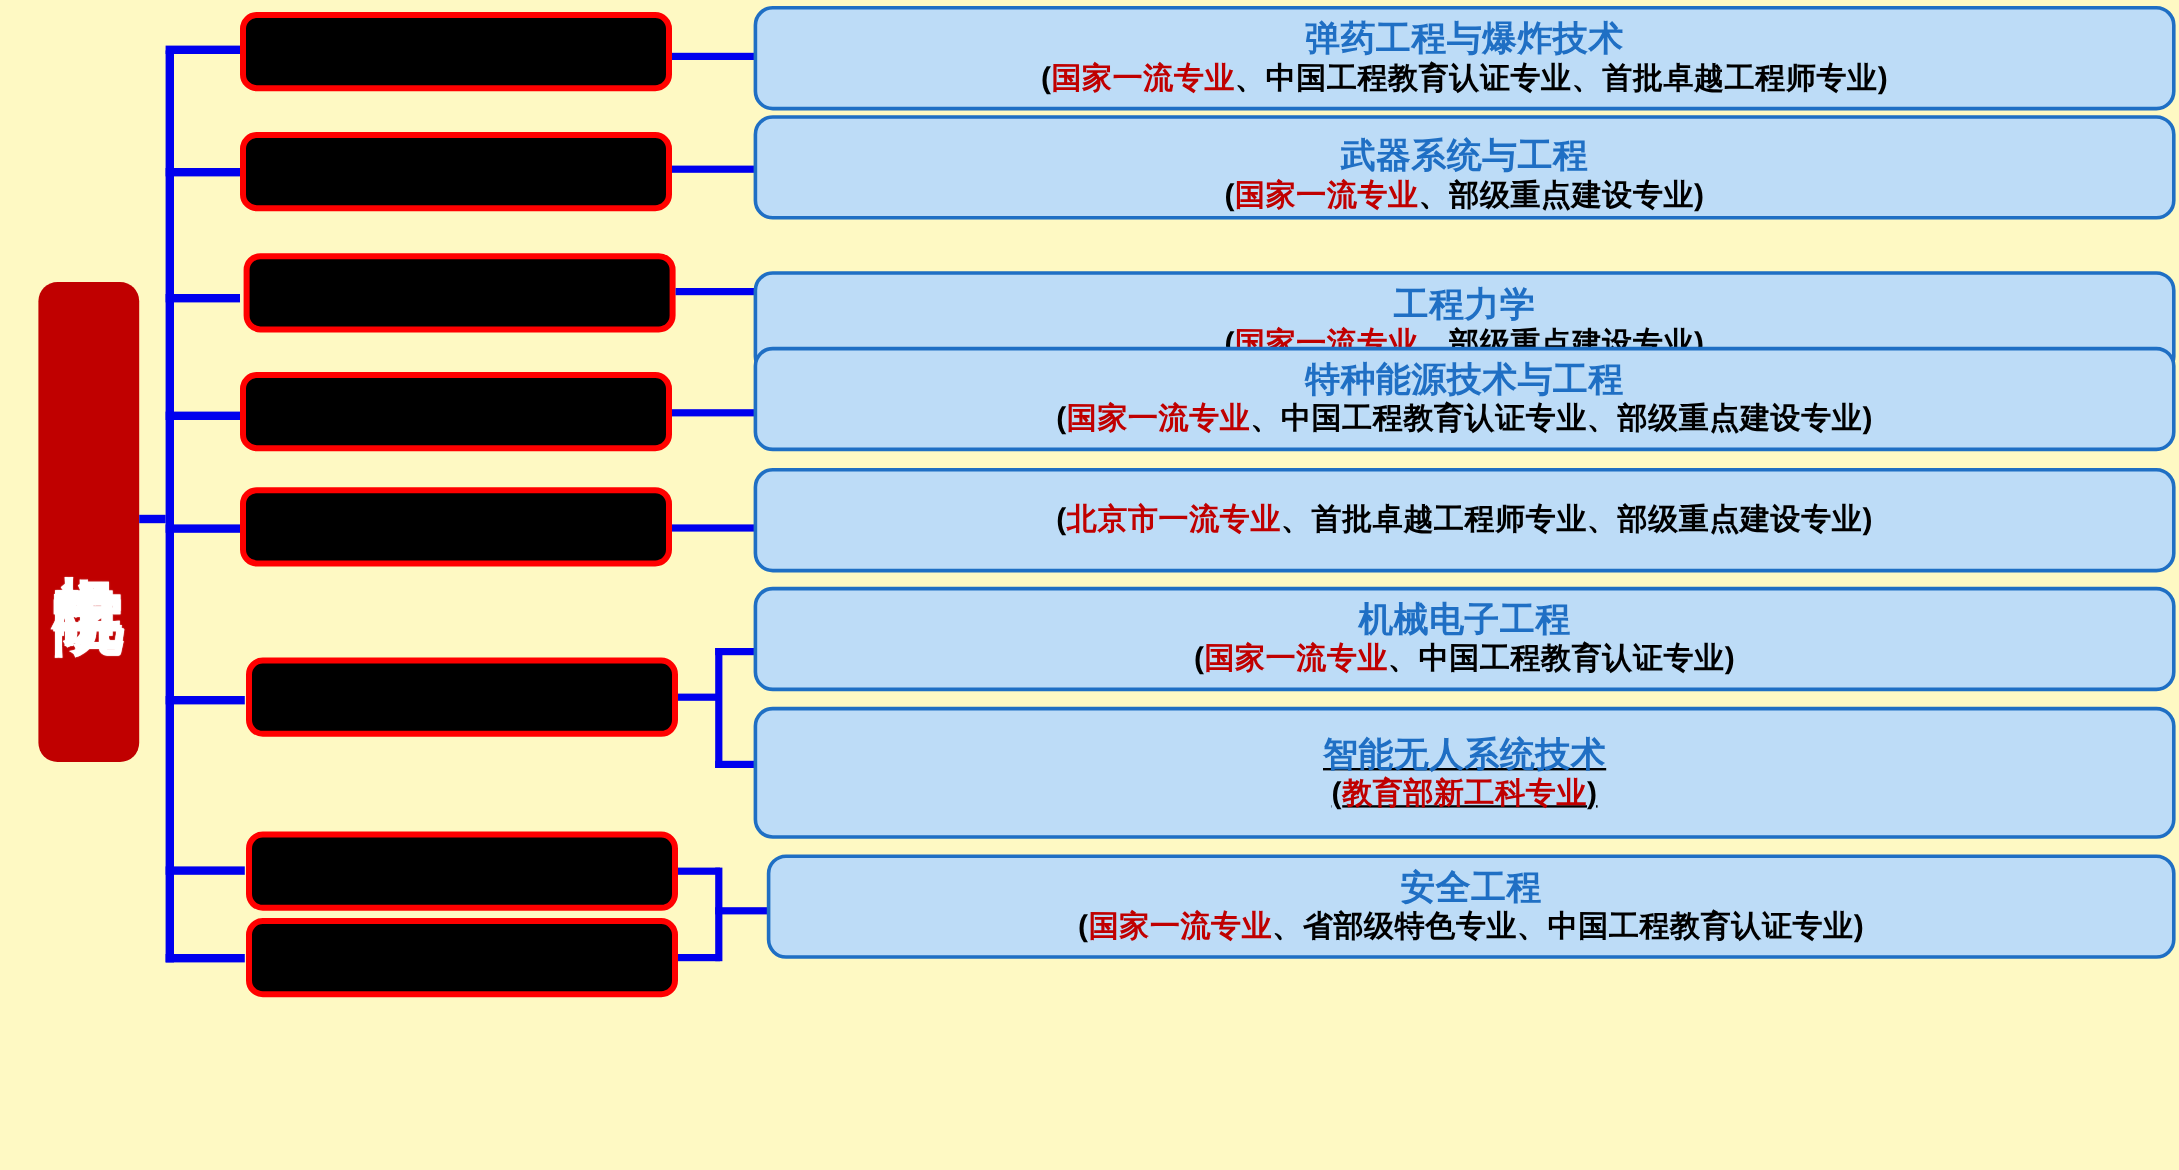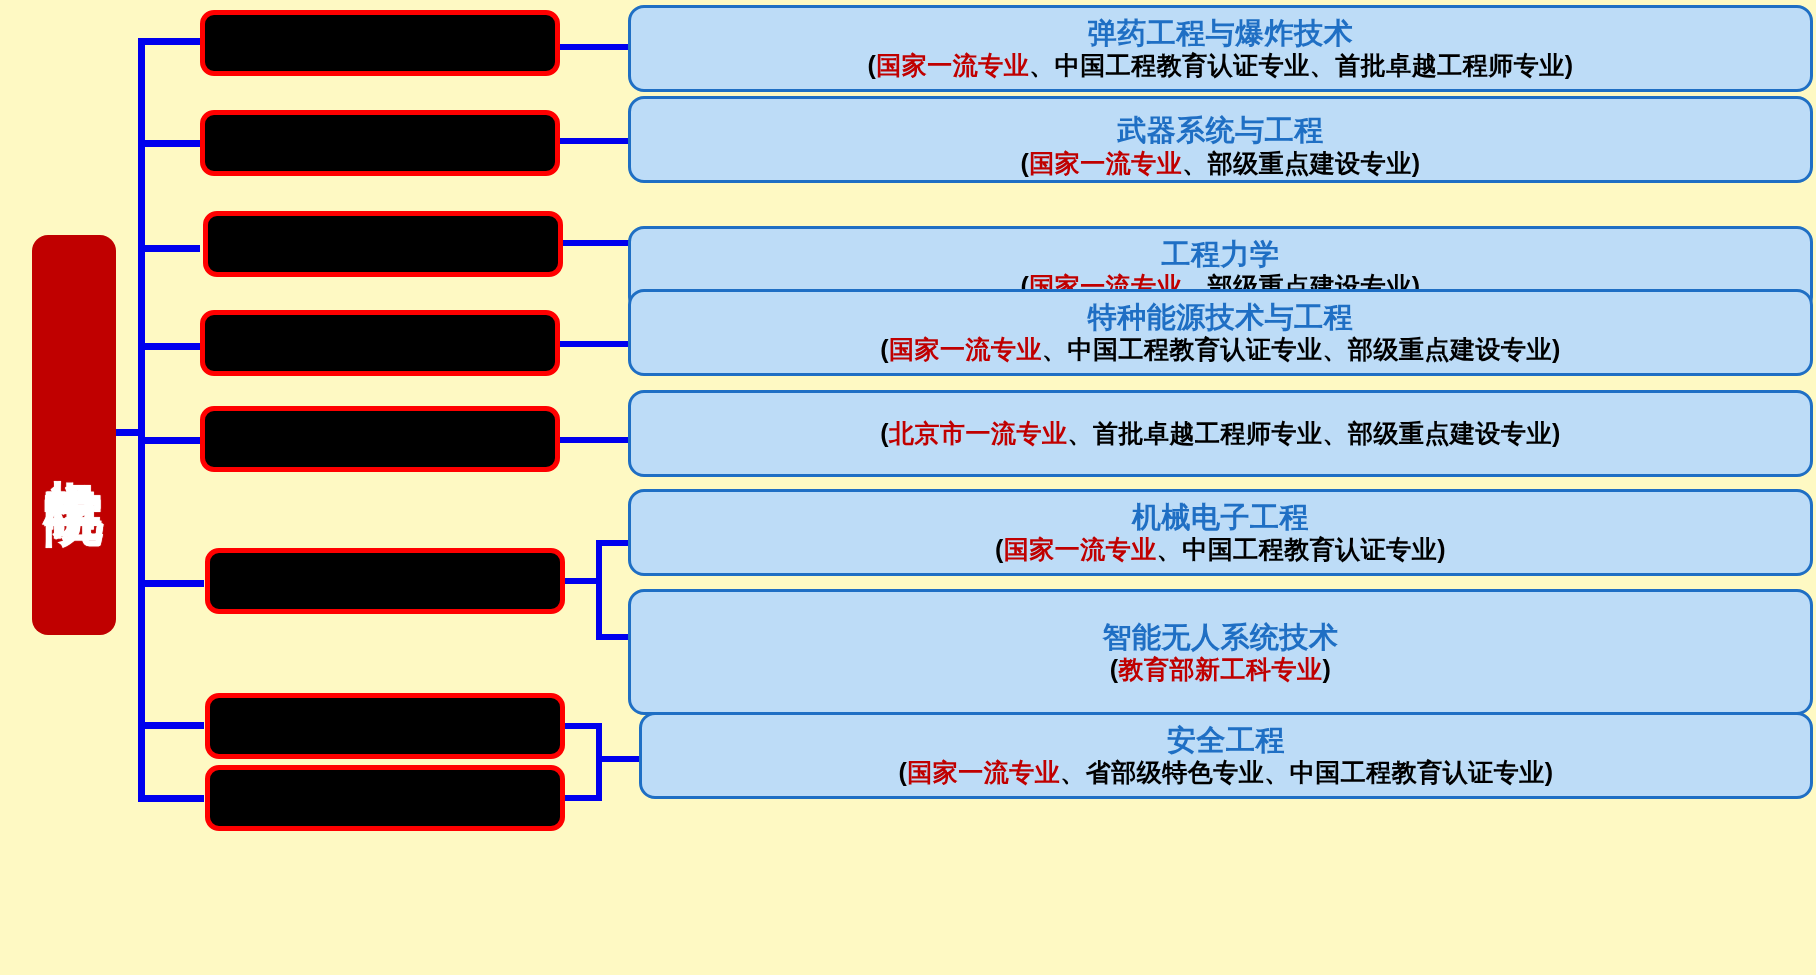--- a/index.html
+++ b/index.html
@@ -166,21 +166,21 @@
 
   <div class="major-box" style="left:628px; top:390px; width:1185px; height:87px;">
     <div class="major-sub"><span>(</span><span class="hl">北京市一流专业</span><span>、首批卓越工程师专业、部级重点建设专业)</span></div>
   </div>
 
   <div class="major-box" style="left:628px; top:489px; width:1185px; height:87px;">
     <div class="major-title">机械电子工程</div>
     <div class="major-sub"><span>(</span><span class="hl">国家一流专业</span><span>、中国工程教育认证专业)</span></div>
   </div>
 
-  <div class="major-box" style="left:628px; top:589px; width:1185px; height:126px;">
+  <div class="major-box" style="left:628px; top:589px; width:1185px; height:110px;text-decoration:underline;">
     <div class="major-title">智能无人系统技术</div>
     <div class="major-sub"><span>(</span><span class="hl">教育部新工科专业</span><span>)</span></div>
   </div>
 
   <div class="major-box" style="left:639px; top:712px; width:1174px; height:87px;">
     <div class="major-title">安全工程</div>
     <div class="major-sub"><span>(</span><span class="hl">国家一流专业</span><span>、省部级特色专业、中国工程教育认证专业)</span></div>
   </div>
 
 </div>

